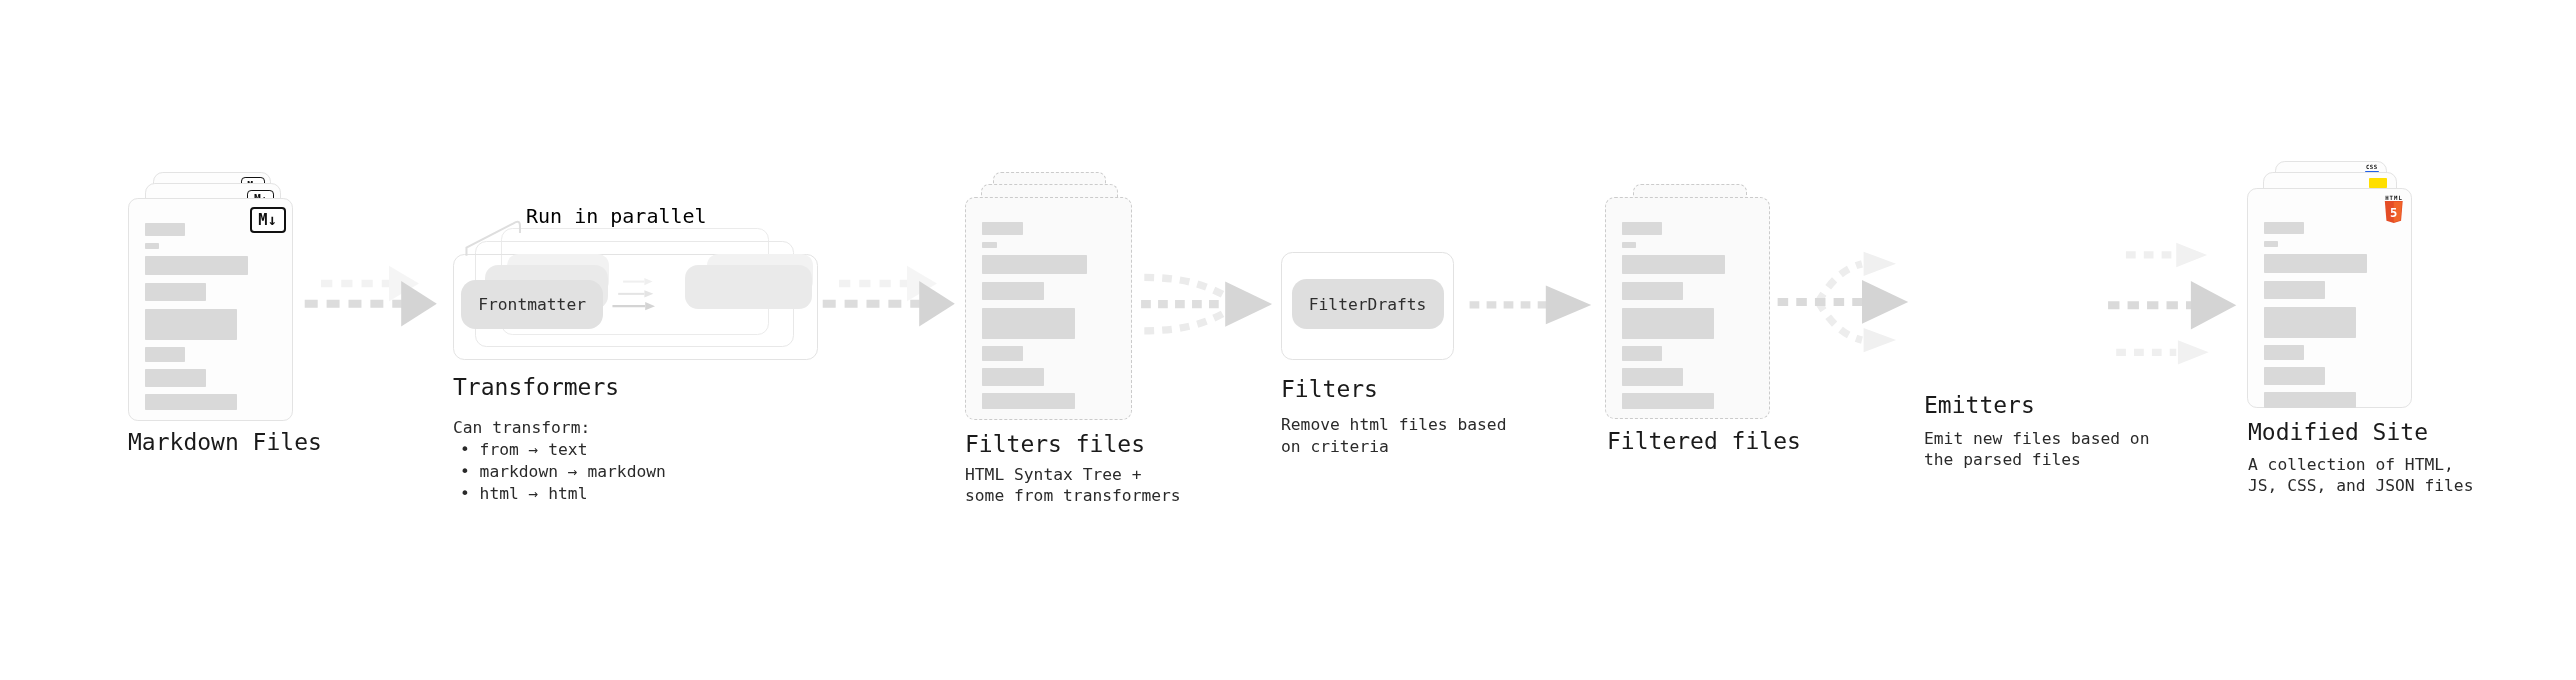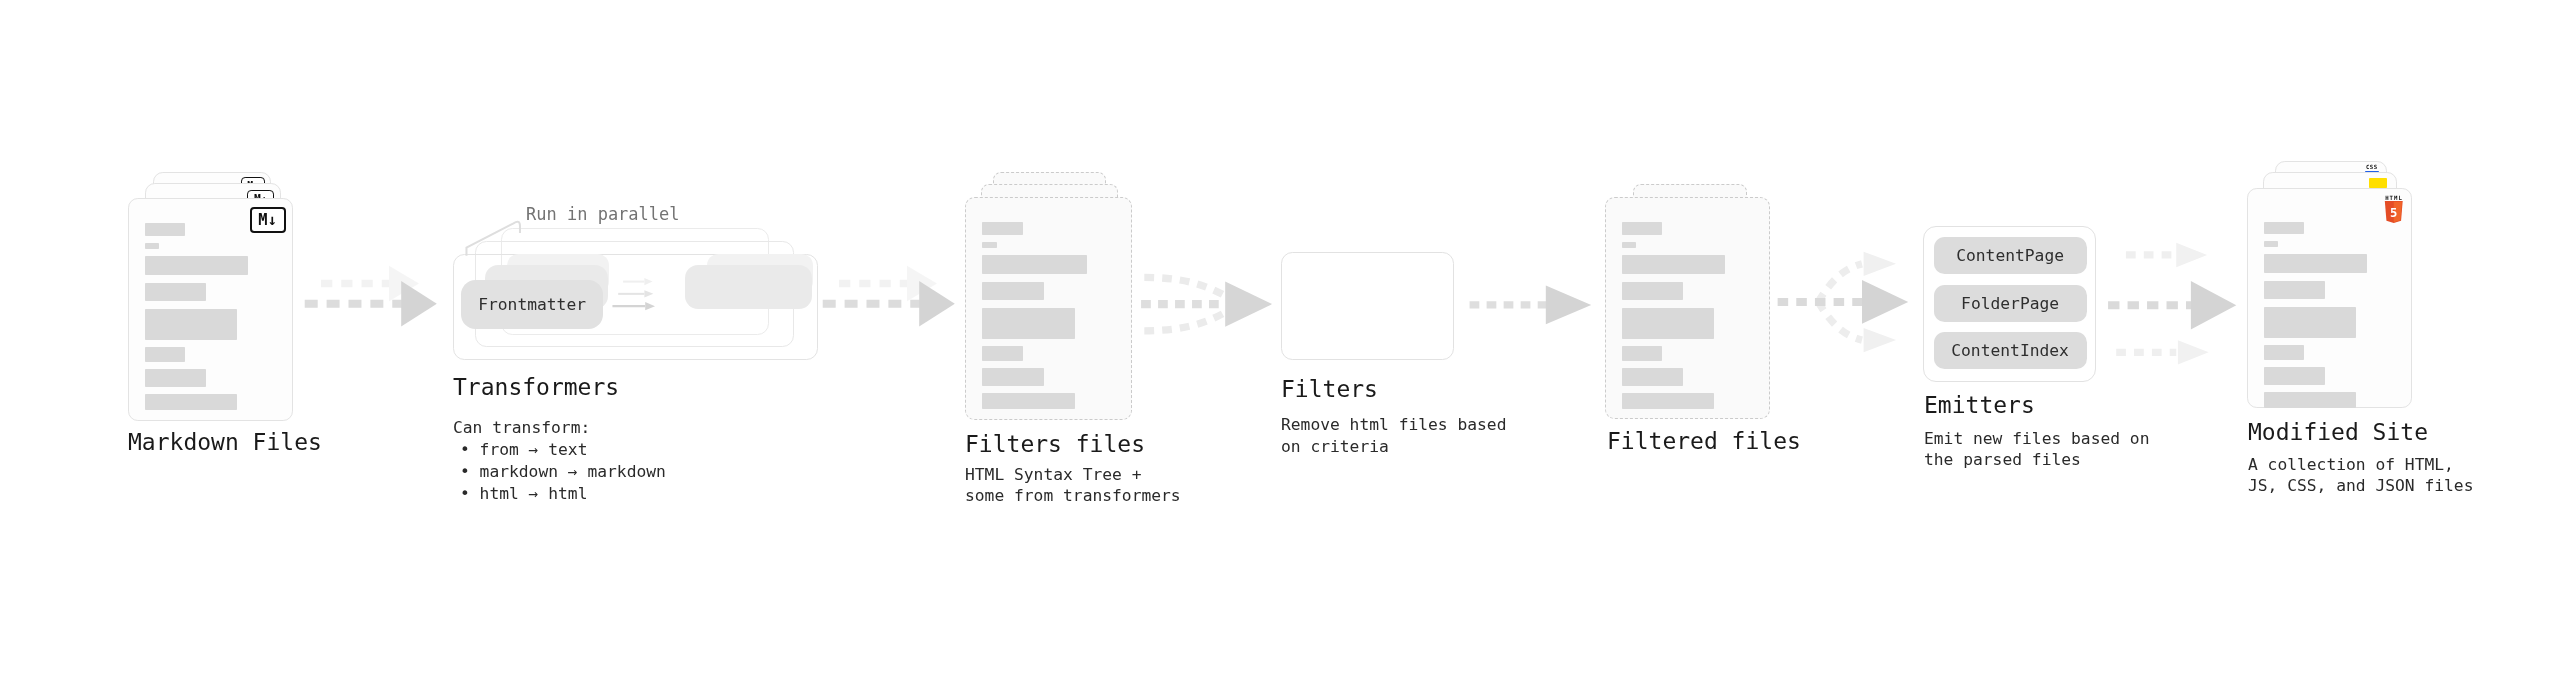--- a/index.html
+++ b/index.html
@@ -39,21 +39,21 @@
   .outline-card{position:absolute;border:1.6px solid #e5e5e5;border-radius:11.4px;background:transparent;box-sizing:border-box;}
   .outline-card.solidbg{background:#ffffff;}
   .pill{position:absolute;display:flex;align-items:center;justify-content:center;
     background:#e1e1e1;border-radius:14.6px;color:#2e2e2e;font-size:16.3px;white-space:nowrap;}
   .pill.ghost1{background:#eaeaea;border-radius:13px;}
   .pill.ghost2{background:#f2f2f2;border-radius:11.4px;}
   .pill.small{border-radius:10.6px;}
   
   .h{position:absolute;font-size:23px;color:#1a1a1a;white-space:nowrap;line-height:26px;}
   .t{position:absolute;font-size:16.3px;color:#2a2a2a;white-space:nowrap;line-height:19.5px;}
-  .annot{position:absolute;font-size:17px;color:#737373;white-space:nowrap;}
+  .annot{position:absolute;font-size:20px;color:#000000;white-space:nowrap;}
 </style>
 </head>
 <body>
 
 <div class="canvas">
 
   <div class="abs" style="left:128px;top:162px;width:171px;height:260px">
     <div class="doc-card" style="left:25px;top:9.8px;width:118px;height:47px">
       <span class="md-badge xs">M↓</span>
     </div>
@@ -147,20 +147,21 @@
 
   <svg class="abs" style="left:1136px;top:258px" width="142" height="93" viewBox="0 0 175 115">
     <path d="M10,24 C55,24 85,32 114,49" fill="none" stroke="#ebebeb" stroke-width="9" stroke-dasharray="12 10"></path>
     <path d="M10,90 C55,90 85,82 114,65" fill="none" stroke="#ebebeb" stroke-width="9" stroke-dasharray="12 10"></path>
     <line x1="6" y1="57" x2="106" y2="57" stroke="#dedede" stroke-width="10" stroke-dasharray="12 9"></line>
     <polygon points="110,29 168,57 110,85" fill="#d6d6d6"></polygon>
   </svg>
 
   <div class="abs" style="left:1281px;top:252px;width:179px;height:114px">
     <div class="outline-card solidbg" style="left:0px;top:0px;width:173px;height:108px;border-color:#e2e2e2"></div>
+    <div class="pill" style="left:10.6px;top:27px;width:152px;height:50px;background:#dedede">FilterDrafts</div>
   </div>
   <div class="h" style="left:1281px;top:376px">Filters</div>
   <div class="t" style="left:1281px;top:415px">Remove html files based</div>
   <div class="t" style="left:1281px;top:437px">on criteria</div>
 
   <svg class="abs" style="left:1463px;top:270px" width="134" height="73" viewBox="0 0 165 90">
     <line x1="8" y1="43" x2="104" y2="43" stroke="#dedede" stroke-width="9" stroke-dasharray="12 9"></line>
     <polygon points="102,19 158,43 102,67" fill="#d4d4d4"></polygon>
   </svg>
 
@@ -183,26 +184,20 @@
 
   <svg class="abs" style="left:1776px;top:237px" width="146" height="134" viewBox="0 0 180 165">
     <path d="M52,80 C70,50 86,38 106,33" fill="none" stroke="#ededed" stroke-width="9" stroke-dasharray="12 10"></path>
     <polygon points="108,18 148,33 108,48" fill="#f0f0f0"></polygon>
     <path d="M52,80 C70,110 86,122 106,127" fill="none" stroke="#ededed" stroke-width="9" stroke-dasharray="12 10"></path>
     <polygon points="108,112 148,127 108,142" fill="#f0f0f0"></polygon>
     <line x1="2" y1="80" x2="108" y2="80" stroke="#dadada" stroke-width="10" stroke-dasharray="13 10"></line>
     <polygon points="106,53 163,80 106,107" fill="#d4d4d4"></polygon>
   </svg>
 
-  <div class="abs" style="left:1923px;top:226px;width:179px;height:163px">
-    <div class="outline-card solidbg" style="left:0px;top:0px;width:173px;height:156px;border-radius:13px;border-color:#e2e2e2"></div>
-    <div class="pill small" style="left:10.6px;top:11.4px;width:153px;height:37px;background:#dcdcdc">ContentPage</div>
-    <div class="pill small" style="left:10.6px;top:59px;width:153px;height:37px;background:#dcdcdc">FolderPage</div>
-    <div class="pill small" style="left:10.6px;top:106px;width:153px;height:37px;background:#dcdcdc">ContentIndex</div>
-  </div>
   <div class="h" style="left:1924px;top:392px">Emitters</div>
   <div class="t" style="left:1924px;top:429px">Emit new files based on</div>
   <div class="t" style="left:1924px;top:450px">the parsed files</div>
 
   <svg class="abs" style="left:2103px;top:229px" width="140" height="142" viewBox="0 0 172 175">
     <line x1="28" y1="32" x2="88" y2="32" stroke="#efefef" stroke-width="9" stroke-dasharray="12 10"></line>
     <polygon points="90,17 128,32 90,47" fill="#f1f1f1"></polygon>
     <line x1="6" y1="94" x2="110" y2="94" stroke="#dadada" stroke-width="10" stroke-dasharray="14 10"></line>
     <polygon points="108,64 164,94 108,124" fill="#d4d4d4"></polygon>
     <line x1="16" y1="152" x2="90" y2="152" stroke="#efefef" stroke-width="9" stroke-dasharray="12 10"></line>

